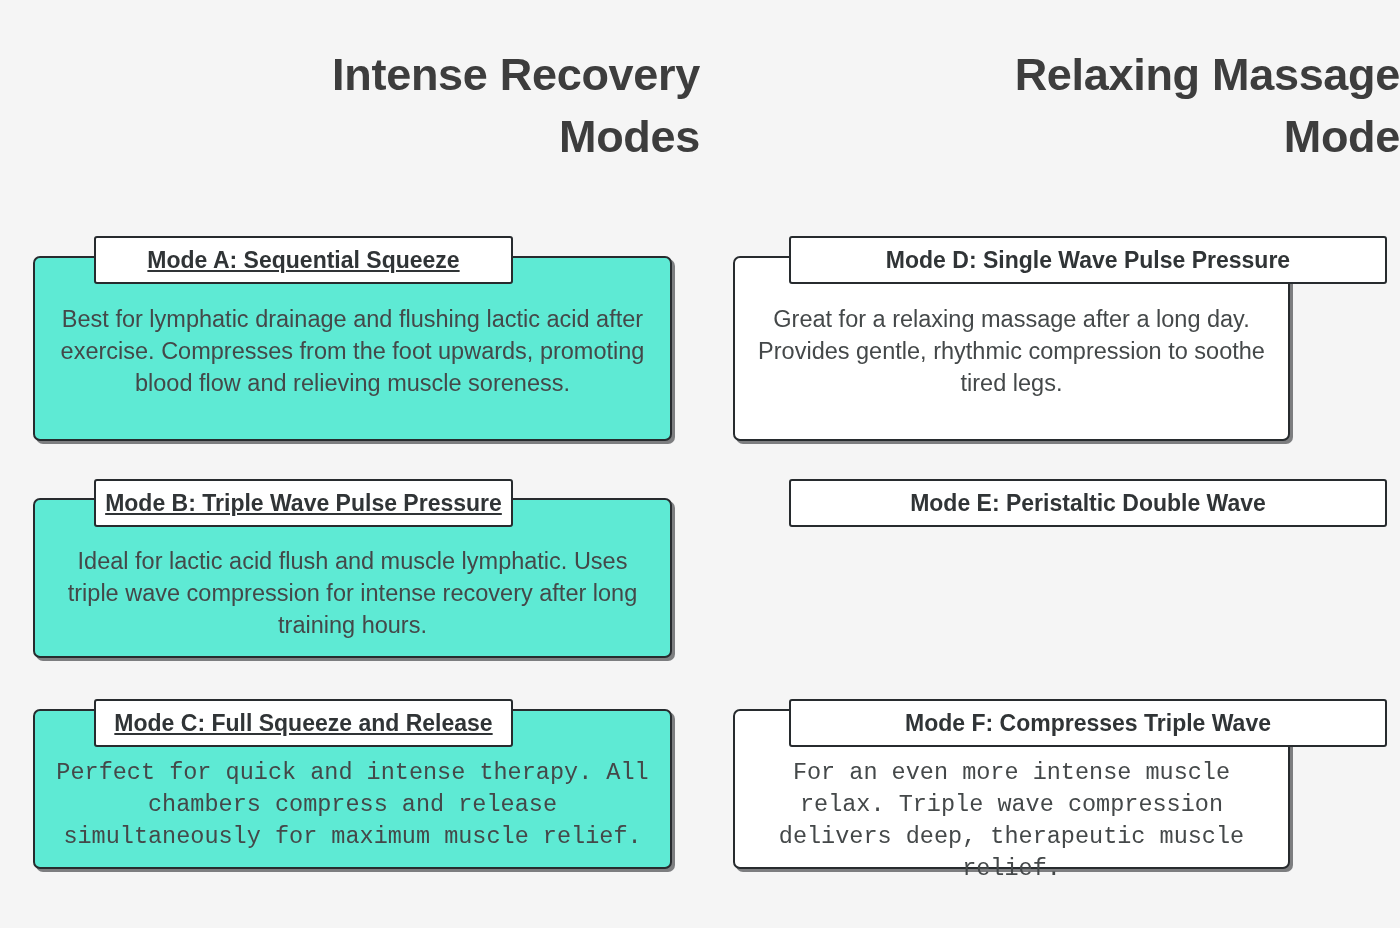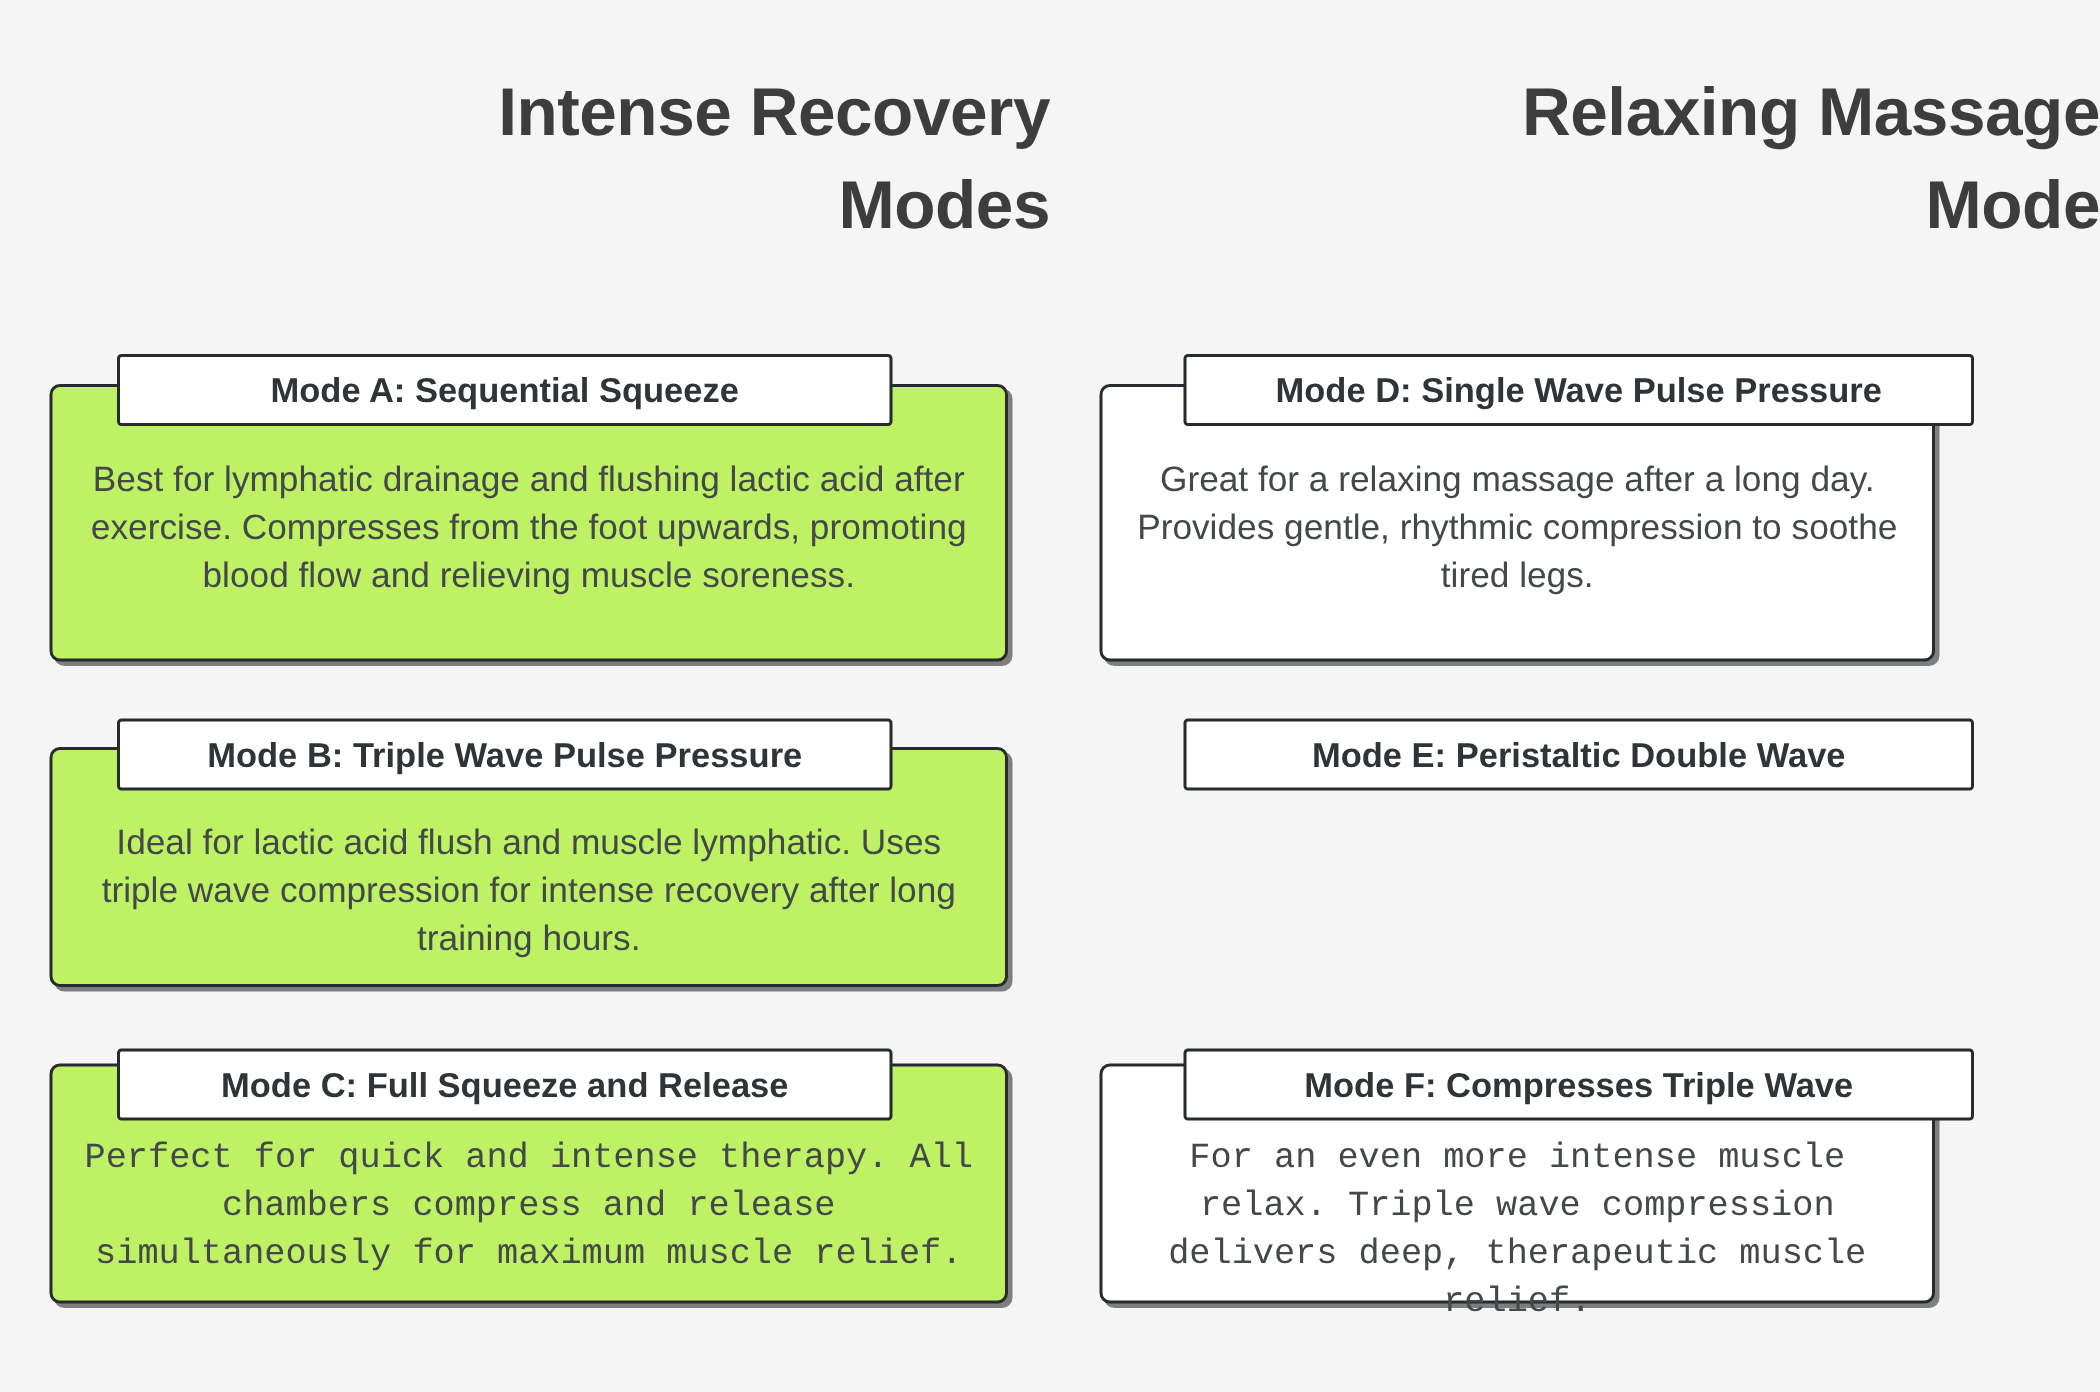--- a/index.html
+++ b/index.html
@@ -45,21 +45,21 @@
   }
 
   
   .card {
     position: absolute;
     box-sizing: border-box;
     border: 2px solid #272b2e;
     border-radius: 7px;
     box-shadow: 3px 3px 0 rgba(25,28,31,0.55);
   }
-  .card.tinted { background: #bef264; }
+  .card.tinted { background: #5eead4; }
   .card.plain  { background: #ffffff; }
 
   .card-body {
     position: absolute;
     left: 14px;
     right: 14px;
     top: 46px;
     text-align: center;
     font-size: 23.5px;
     line-height: 1.36;
@@ -78,25 +78,25 @@
     color: #303436;
     display: flex;
     align-items: center;
     justify-content: center;
     white-space: nowrap;
     z-index: 3;
   }
 
   
   .col-left .card   { left: 33px;  width: 639px; }
-  .col-left .card-header { left: 78px; width: 517px; }
+  .col-left .card-header { left: 94px; width: 419px; text-decoration: underline; }
 
   
   .col-right .card  { left: 33px;  width: 557px; }
-  .col-right .card-header { left: 89px; width: 527px; }
+  .col-right .card-header { left: 89px; width: 598px; }
 
   
   .slot-0 .card        { top: 256px; height: 185px; }
   .slot-0 .card-header { top: 236px; height: 48px; }
   .slot-1 .card        { top: 498px; height: 160px; }
   .slot-1 .card-header { top: 479px; height: 48px; }
   .slot-2 .card        { top: 709px; height: 160px; font-family: Liberation Mono, monospace; }
   .slot-2 .card-header { top: 699px; height: 48px; }
 
   .slot { position: absolute; left: 0; top: 0; width: 700px; height: 928px; }

